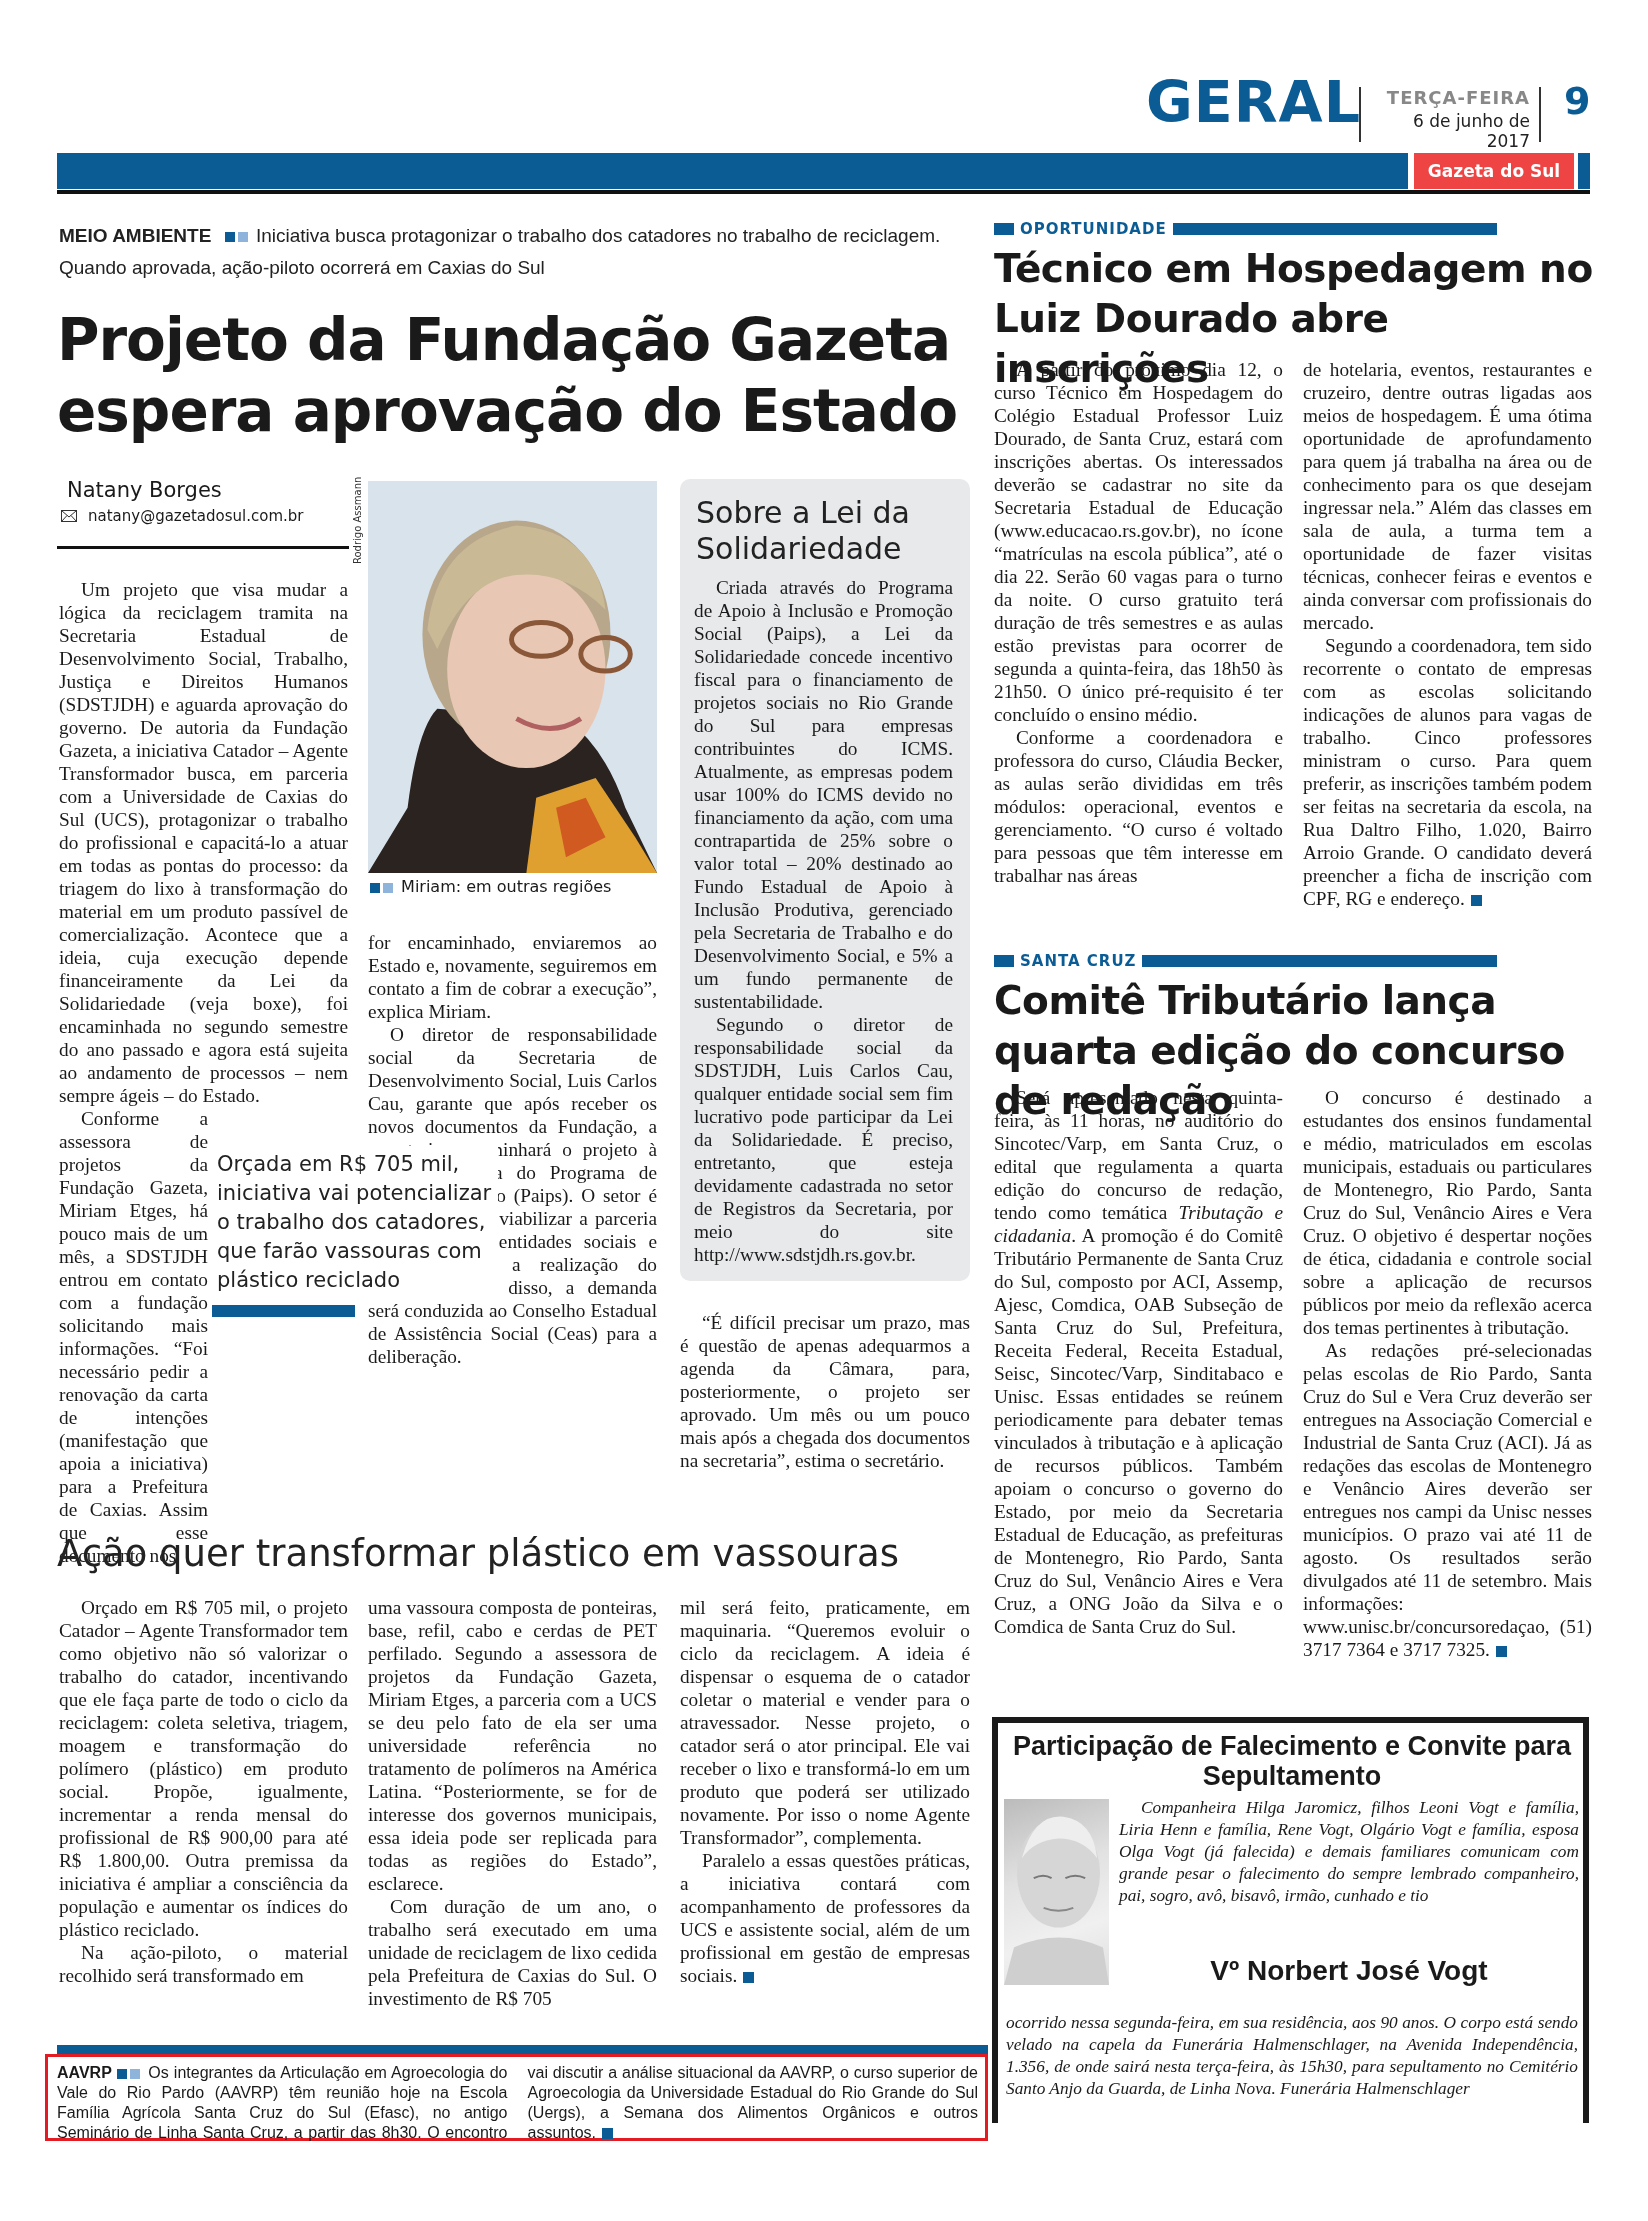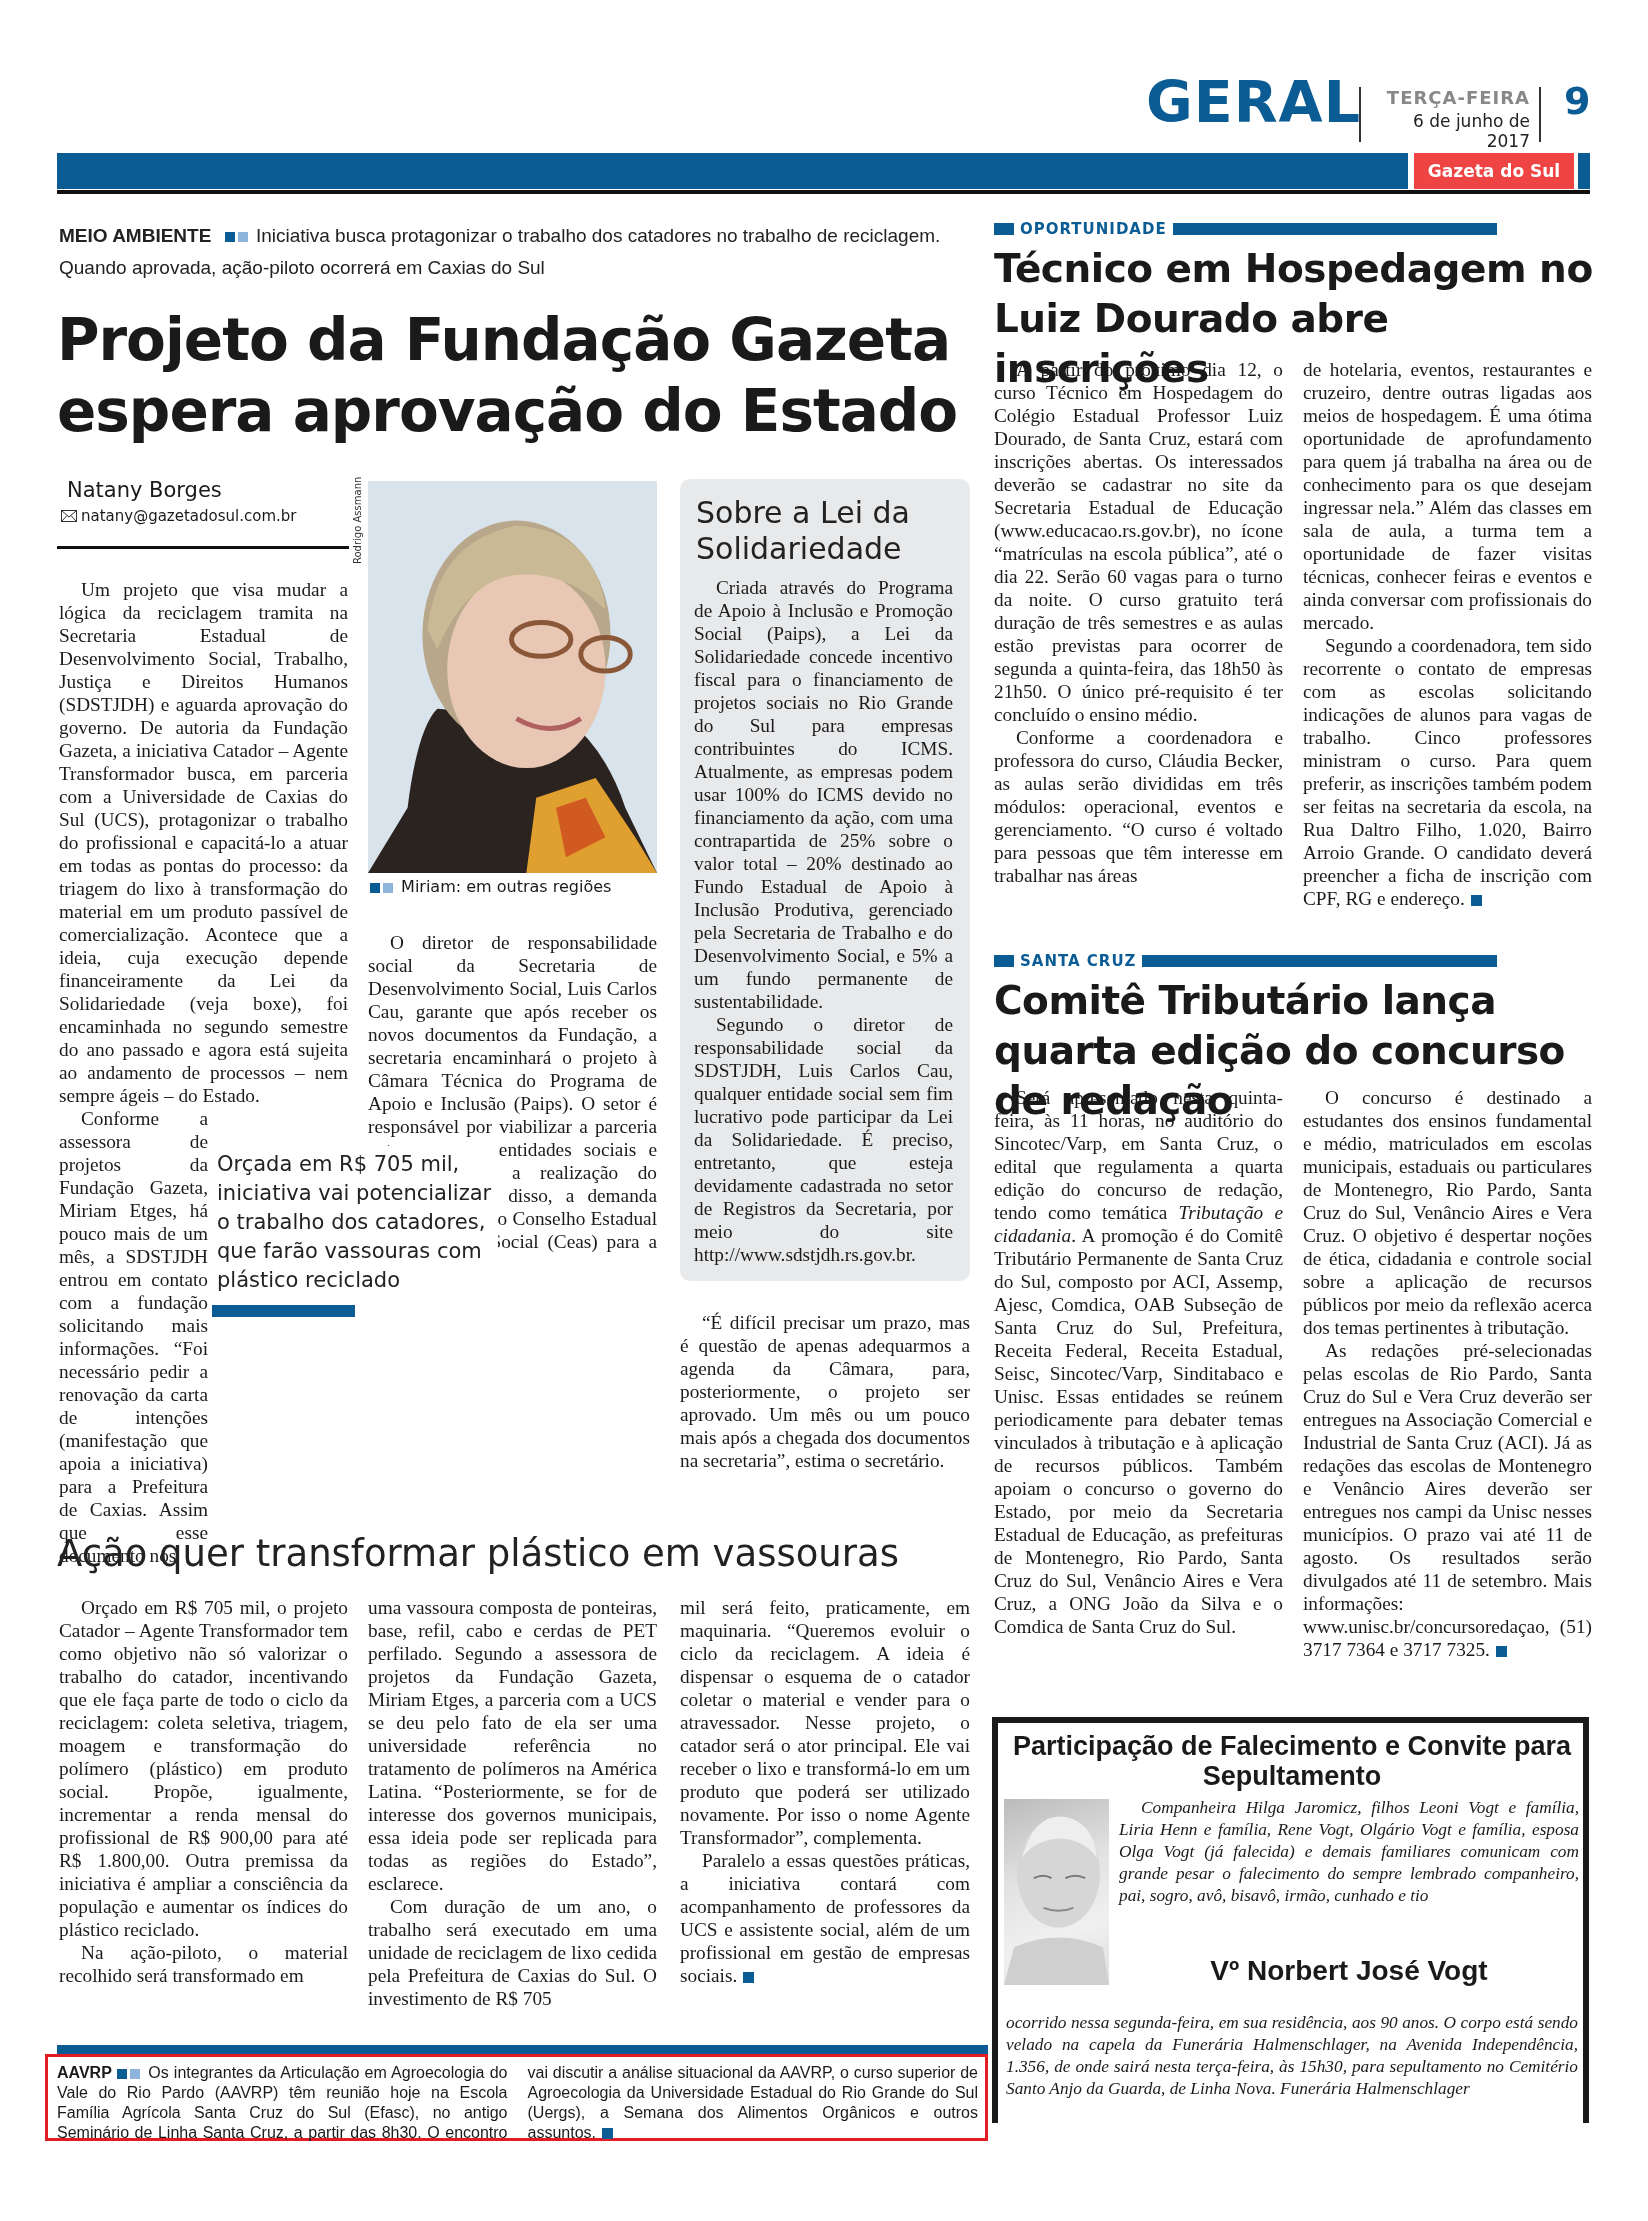--- a/index.html
+++ b/index.html
@@ -18,21 +18,21 @@
 #brand-tail{left:1578px;top:153px;width:12px;height:36px;background:#0b5c95}
 #top-rule{left:57px;top:190px;width:1533px;height:4px;background:#111}
 
 
 #kicker{left:59px;top:220px;width:921px;font-family:"Liberation Sans",sans-serif;font-size:19px;line-height:32px;color:#222}
 #kicker b{font-weight:bold}
 .sq{display:inline-block;width:10px;height:10px;margin-right:3px;vertical-align:middle}
 .sq.d{background:#0b5c95}.sq.l{background:#8fb4dc}
 #headline{left:57px;top:305px;width:931px;font-family:"DejaVu Sans",sans-serif;font-weight:bold;font-size:58px;line-height:71px;color:#1a1a1a;letter-spacing:-1px}
 #author{left:67px;top:478px;font-family:"DejaVu Sans",sans-serif;font-weight:normal;font-size:21px}
-#author-email{left:61px;top:507px;font-family:"DejaVu Sans",sans-serif;font-size:15px;display:flex;align-items:center;gap:4px}
+#author-email{left:61px;top:507px;font-family:"DejaVu Sans",sans-serif;font-size:15px;display:flex;align-items:center;gap:11px}
 #author-rule{left:57px;top:546px;width:292px;height:3px;background:#111}
 #photo-credit{left:352px;top:475px;width:18px;height:89px;font-family:"DejaVu Sans",sans-serif;font-size:10px;color:#333;writing-mode:vertical-rl;transform:rotate(180deg);white-space:nowrap}
 #photo{left:368px;top:481px;width:289px;height:392px;overflow:hidden;background:#dde6ee}
 #photo-caption{left:370px;top:877px;font-family:"DejaVu Sans",sans-serif;font-size:16px}
 .col{font-family:"Liberation Serif",serif;font-size:19.3px;line-height:23px;text-align:justify;hyphens:auto}
 .col p{text-indent:22px}
 .col p.noind{text-indent:0}
 #col1{left:59px;top:578px;width:289px}
 #col2{left:368px;top:931px;width:289px}
 #pullquote{left:211px;top:1146px;width:287px;font-family:"DejaVu Sans",sans-serif;font-size:21px;line-height:29px;color:#222}
@@ -123,20 +123,21 @@
 <div class="abs" id="photo-caption">
   <span><span class="sq d"></span><span class="sq l"></span></span>
   <span>Miriam: em outras regiões</span>
 </div>
 
 <div class="abs col" id="col1">
   <p>Um projeto que visa mudar a lógica da reciclagem tramita na Secretaria Estadual de Desenvolvimento Social, Trabalho, Justiça e Direitos Humanos (SDSTJDH) e aguarda aprovação do governo. De autoria da Fundação Gazeta, a iniciativa Catador – Agente Transformador busca, em parceria com a Universidade de Caxias do Sul (UCS), protagonizar o trabalho do profissional e capacitá-lo a atuar em todas as pontas do processo: da triagem do lixo à transformação do material em um produto passível de comercialização. Acontece que a ideia, cuja execução depende financeiramente da Lei da Solidariedade (veja boxe), foi encaminhada no segundo semestre do ano passado e agora está sujeita ao andamento de processos – nem sempre ágeis – do Estado.</p>
   <p style="margin-right:8px;width:149px;float:none">Conforme a assessora de projetos da Fundação Gazeta, Miriam Etges, há pouco mais de um mês, a SDSTJDH entrou em contato com a fundação solicitando mais informações. “Foi necessário pedir a renovação da carta de intenções (manifestação que apoia a iniciativa) para a Prefeitura de Caxias. Assim que esse documento nos</p>
 </div>
 <div class="abs col" id="col2">
+  <p class="noind">for encaminhado, enviaremos ao Estado e, novamente, seguiremos em contato a fim de cobrar a execução”, explica Miriam.</p>
   <p>O diretor de responsabilidade social da Secretaria de Desenvolvimento Social, Luis Carlos Cau, garante que após receber os novos documentos da Fundação, a secretaria encaminhará o projeto à Câmara Técnica do Programa de Apoio e Inclusão (Paips). O setor é responsável por viabilizar a parceria entre governo, entidades sociais e empresas para a realização do projeto. Depois disso, a demanda será conduzida ao Conselho Estadual de Assistência Social (Ceas) para a deliberação.</p>
 </div>
 <div class="abs" id="pullquote" style="background:#fff;padding:4px 6px">Orçada em R$ 705 mil, iniciativa vai potencializar o trabalho dos catadores, que farão vassouras com plástico reciclado</div>
 <div class="abs" id="pullquote-rule"></div>
 
 <div class="abs" id="box"></div>
 <div class="abs" id="box-title">Sobre a Lei da Solidariedade</div>
 <div class="abs col" id="box-body">
   <p>Criada através do Programa de Apoio à Inclusão e Promoção Social (Paips), a Lei da Solidariedade concede incentivo fiscal para o financiamento de projetos sociais no Rio Grande do Sul para empresas contribuintes do ICMS. Atualmente, as empresas podem usar 100% do ICMS devido no financiamento da ação, com uma contrapartida de 25% sobre o valor total – 20% destinado ao Fundo Estadual de Apoio à Inclusão Produtiva, gerenciado pela Secretaria de Trabalho e do Desenvolvimento Social, e 5% a um fundo permanente de sustentabilidade.</p>
   <p>Segundo o diretor de responsabilidade social da SDSTJDH, Luis Carlos Cau, qualquer entidade social sem fim lucrativo pode participar da Lei da Solidariedade. É preciso, entretanto, que esteja devidamente cadastrada no setor de Registros da Secretaria, por meio do site http://www.sdstjdh.rs.gov.br.</p>

